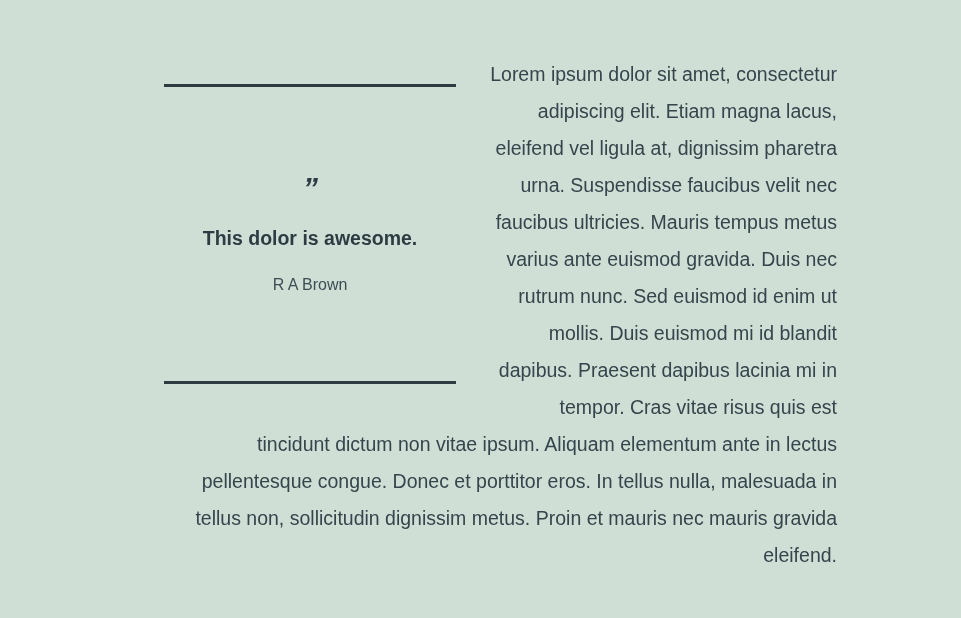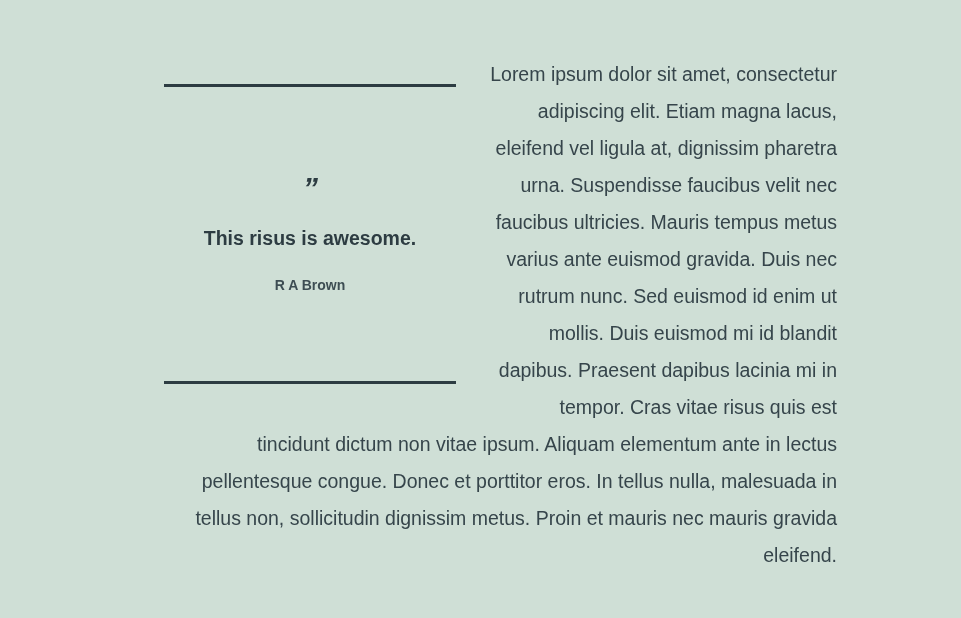--- a/index.html
+++ b/index.html
@@ -53,37 +53,37 @@
     margin-bottom: 22px;
   }
   .pullquote .qtext {
     font-size: 19.5px;
     font-weight: 700;
     color: #2d3c42;
     line-height: 26px;
     margin-bottom: 24px;
   }
   .pullquote .qauthor {
-    font-size: 14px;
-    font-weight: 700;
+    font-size: 16px;
+    font-weight: 400;
     color: #3d4d53;
     line-height: 20px;
   }
   .article p {
     margin: 0;
   }
 </style>
 </head>
 <body>
 
 <div class="page">
 
   <blockquote class="pullquote">
     <div class="qmark">”</div>
-    <div class="qtext">This risus is awesome.</div>
+    <div class="qtext">This dolor is awesome.</div>
     <div class="qauthor">R A Brown</div>
   </blockquote>
 
   <div class="article">
     <p>Lorem ipsum dolor sit amet, consectetur adipiscing elit. Etiam magna lacus, eleifend vel ligula at, dignissim pharetra urna. Suspendisse faucibus velit nec faucibus ultricies. Mauris tempus metus varius ante euismod gravida. Duis nec rutrum nunc. Sed euismod id enim ut mollis. Duis euismod mi id blandit dapibus. Praesent dapibus lacinia mi in tempor. Cras vitae risus quis est tincidunt dictum non vitae ipsum. Aliquam elementum ante in lectus pellentesque congue. Donec et porttitor eros. In tellus nulla, malesuada in tellus non, sollicitudin dignissim metus. Proin et mauris nec mauris gravida eleifend.</p>
   </div>
 
 </div>
 
 </body></html>

